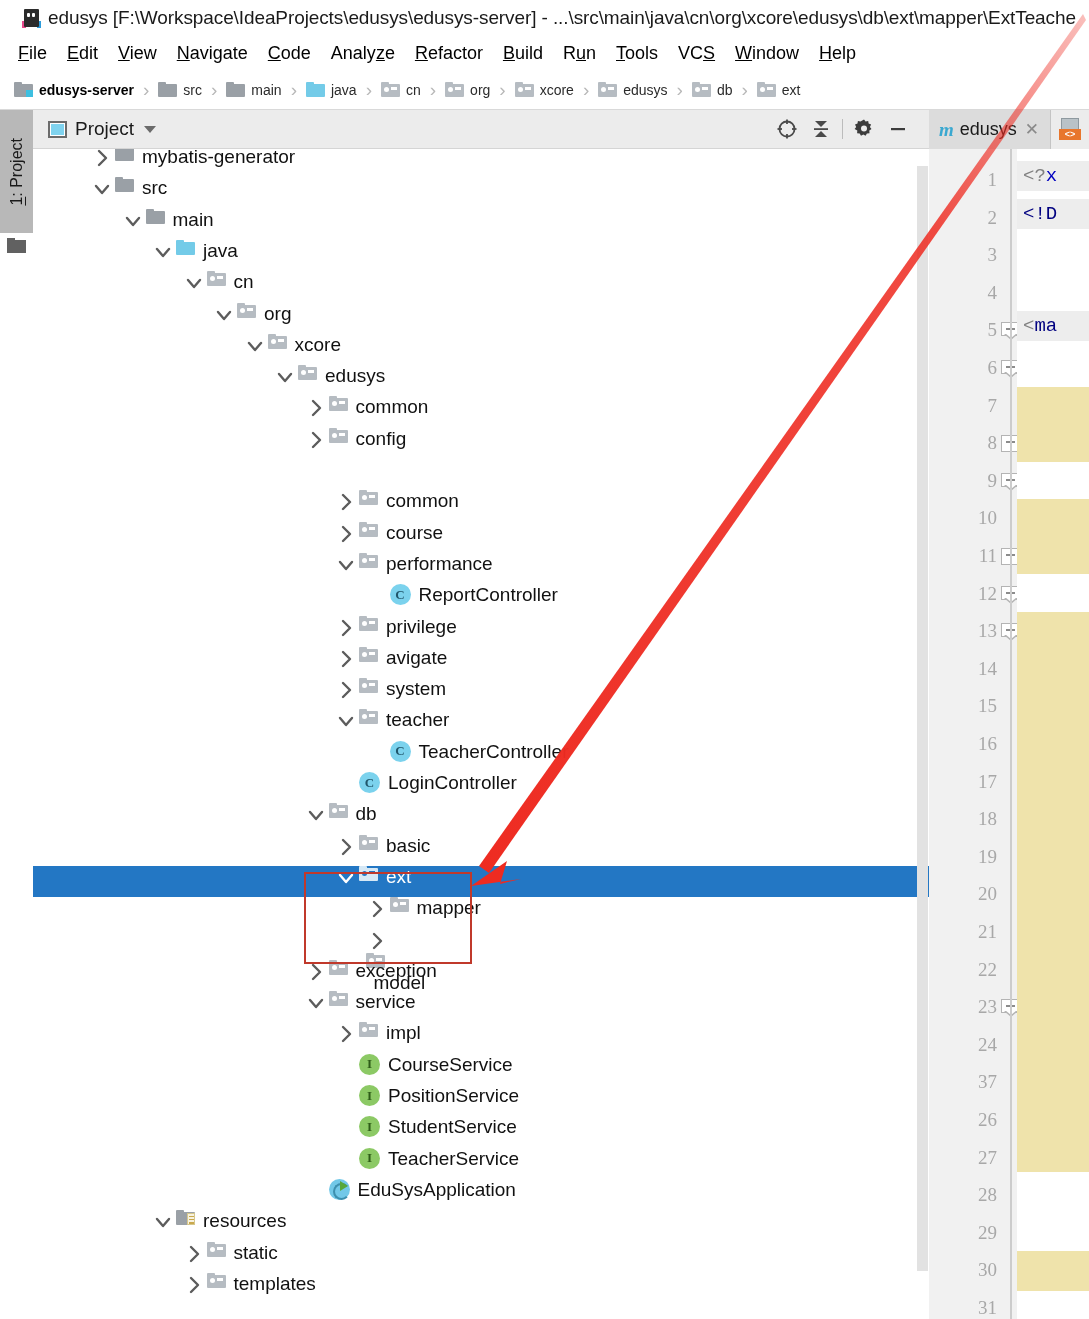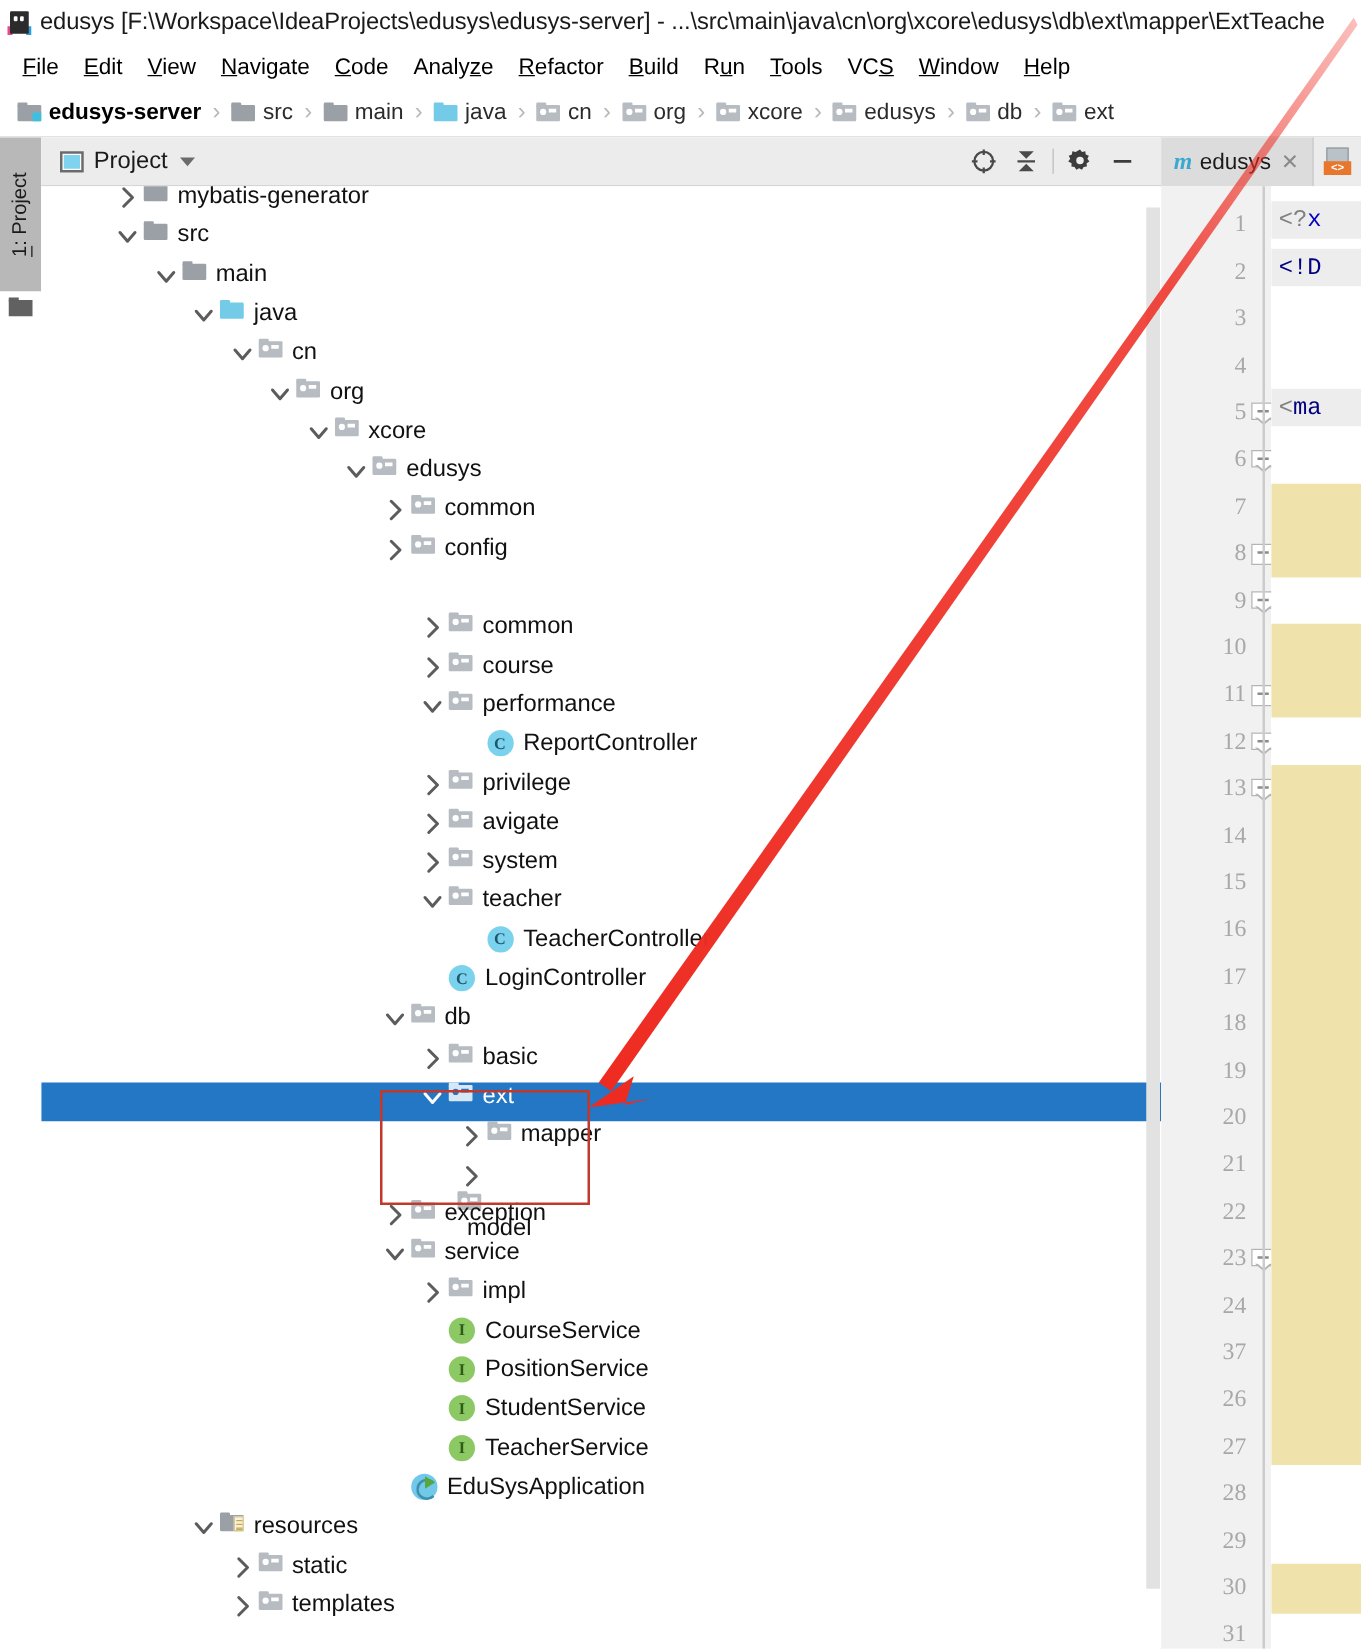--- a/index.html
+++ b/index.html
@@ -9,21 +9,21 @@
     background: #ffffff;
     font-family: "Liberation Sans", sans-serif;
     -webkit-font-smoothing: antialiased;
   }
   #app { position: relative; width: 1089px; height: 1319px; overflow: hidden; }
 
   
   .titlebar {
     position: absolute; left: 0; top: 0; width: 1089px; height: 36px;
     background: #ffffff; display: flex; align-items: center;
-    padding-left: 6px; overflow: hidden;
+    padding-left: 22px; overflow: hidden;
   }
   .title-icon {
     width: 20px; height: 20px; flex: 0 0 20px; margin-right: 6px; position: relative;
   }
   .title-icon .ti-body {
     position: absolute; left: 2px; top: 1px; width: 15px; height: 18px;
     background: #2b2b2b; border-radius: 1px;
   }
   .title-icon .ti-eye1, .title-icon .ti-eye2 {
     position: absolute; top: 5px; width: 3px; height: 4px; background: #ffffff; border-radius: 1px;
@@ -53,21 +53,21 @@
   }
   .menu-item .mn { text-decoration: underline; }
 
   
   .breadcrumb {
     position: absolute; left: 0; top: 70px; width: 1089px; height: 40px;
     background: #ffffff; display: flex; align-items: center; padding-left: 14px;
     border-bottom: 1px solid #d9d9d9; overflow: hidden;
   }
   .crumb { display: flex; align-items: center; white-space: nowrap; }
-  .crumb-label { font-size: 18px; color: #2b2b2b; margin-left: 6px; }
+  .crumb-label { font-size: 14px; color: #2b2b2b; margin-left: 6px; }
   .crumb.first .crumb-label { font-weight: bold; color: #000; }
   .crumb-sep {
     font-size: 19px; color: #b8b8b8; margin: 0 9px; font-family: "Liberation Sans", sans-serif;
   }
 
   
   .fi { position: relative; display: inline-block; width: 19px; height: 16px; flex: 0 0 19px; }
   .fi .tab  { position: absolute; left: 0; top: 0px; width: 8px; height: 3px; border-radius: 1px 1px 0 0; }
   .fi .body { position: absolute; left: 0; top: 2px; width: 19px; height: 13px; border-radius: 1px; }
   .fi.grey .tab, .fi.grey .body { background: #9aa0a6; }

